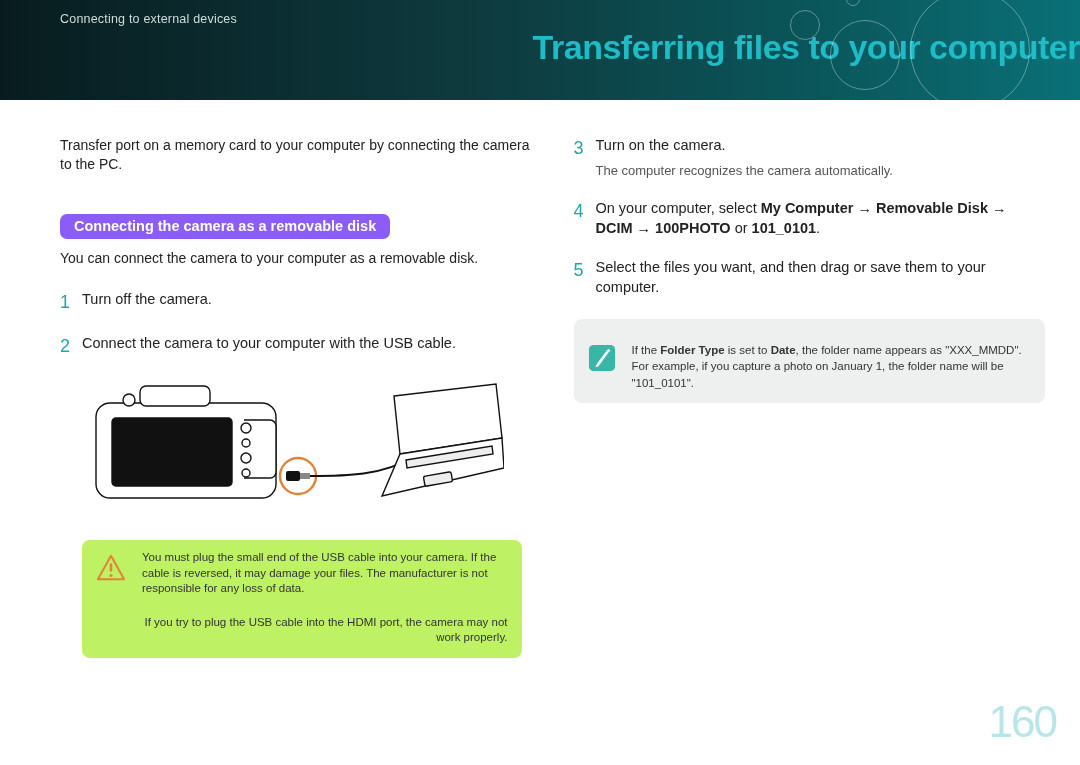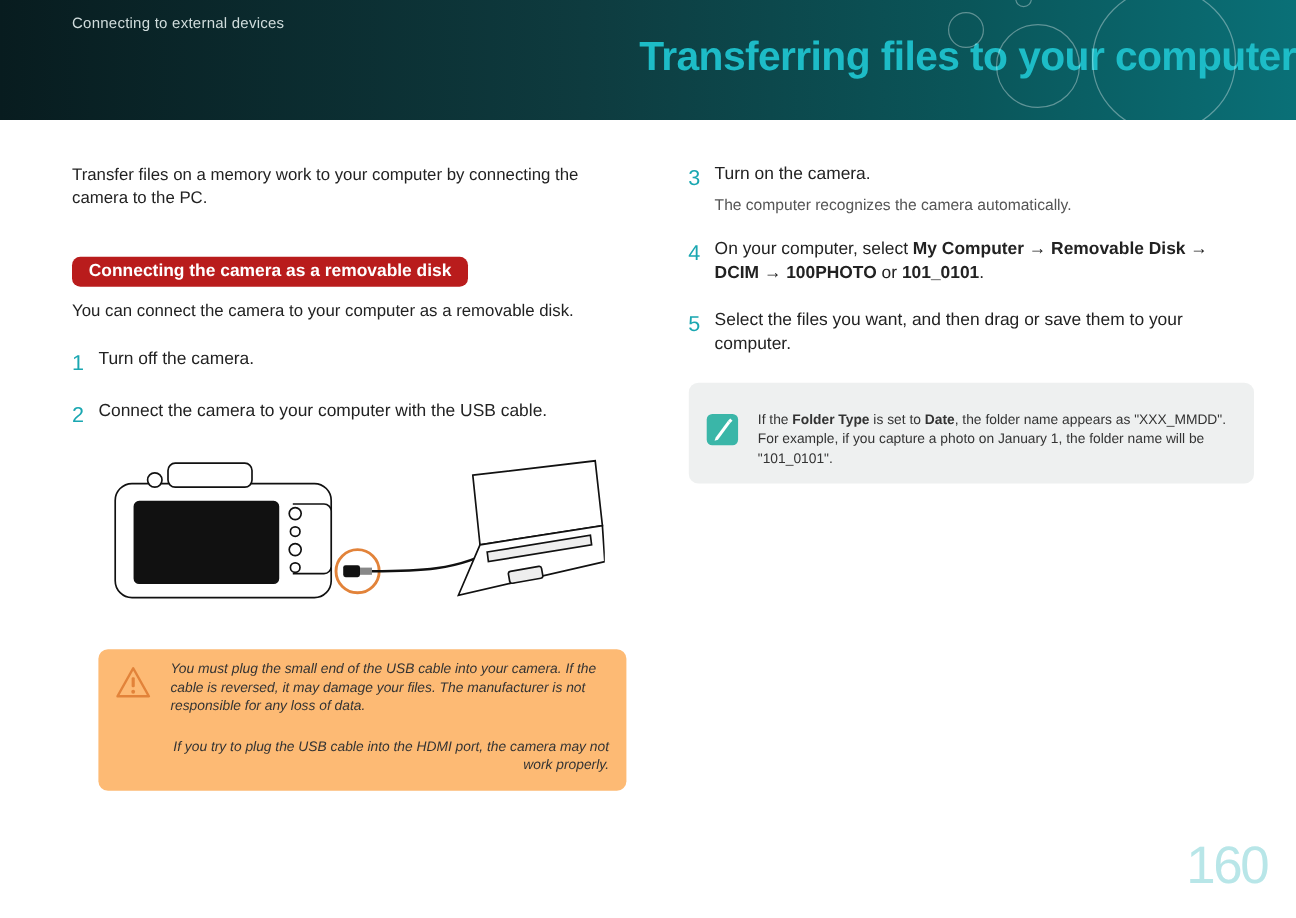--- a/index.html
+++ b/index.html
@@ -27,21 +27,21 @@
   
   .body-area { display: flex; padding: 36px 35px 0 60px; gap: 42px; }
   .col { flex: 1; min-width: 0; }
   .intro { font-size: 14px; line-height: 1.35; margin-bottom: 40px; }
 
   .section-head { font-size: 23px; font-weight: 400; color: #1aa7b1; line-height: 1.25; margin-bottom: 24px; letter-spacing: -.3px; }
   .section-head { font-family: "Segoe UI Light","Myriad Pro","Segoe UI", Arial, sans-serif; }
 
   .subsec-pill {
     display: inline-block;
-    background: #b91c1c;
+    background: #8b5cf6;
     color: #fff;
     font-size: 14.5px;
     font-weight: 600;
     padding: 4px 14px 5px;
     border-radius: 7px;
     margin-bottom: 10px;
   }
   .subsec-desc { font-size: 14px; line-height: 1.35; margin-bottom: 22px; }
 
   .step { display: flex; font-size: 14.5px; line-height: 1.35; margin-bottom: 20px; }
@@ -50,27 +50,26 @@
   .step .note { display: block; font-size: 13px; color: #555; margin-top: 6px; }
   .step b { font-weight: 700; }
 
   
   .figure { margin: 6px 0 18px 24px; }
   .figure svg { width: 420px; height: 140px; }
 
   
   .caution {
     display: flex;
-    background: #fdba74;
+    background: #bef264;
     border-radius: 8px;
     padding: 10px 14px 12px;
     margin: 0 10px 0 22px;
     gap: 16px;
     align-items: flex-start;
-    font-style: italic;
   }
   .caution .tri { width: 30px; flex: 0 0 30px; margin-top: 4px; }
   .caution .tri svg { width: 30px; height: 28px; }
   .caution .txts { font-size: 11.5px; line-height: 1.35; color: #333; }
   .caution .txts p + p { margin-top: 18px; text-align: right; }
 
   
   .notebox {
     display: flex;
     background: #eef0f0;
@@ -107,21 +106,21 @@
         <span class="b3"></span>
         <span class="b4"></span>
     </div>
     <div class="breadcrumb">Connecting to external devices</div>
     <div class="page-title">Transferring files to your computer</div>
   </div>
 
   <div class="body-area">
 
     <div class="col">
-      <p class="intro">Transfer files on a memory work to your computer by connecting the camera to the PC.</p>
+      <p class="intro">Transfer port on a memory card to your computer by connecting the camera to the PC.</p>
 
 
       <div class="subsec-pill">Connecting the camera as a removable disk</div>
       <p class="subsec-desc">You can connect the camera to your computer as a removable disk.</p>
 
       <div class="step">
         <div class="num">1</div>
         <div class="txt">Turn off the camera.</div>
       </div>
 

